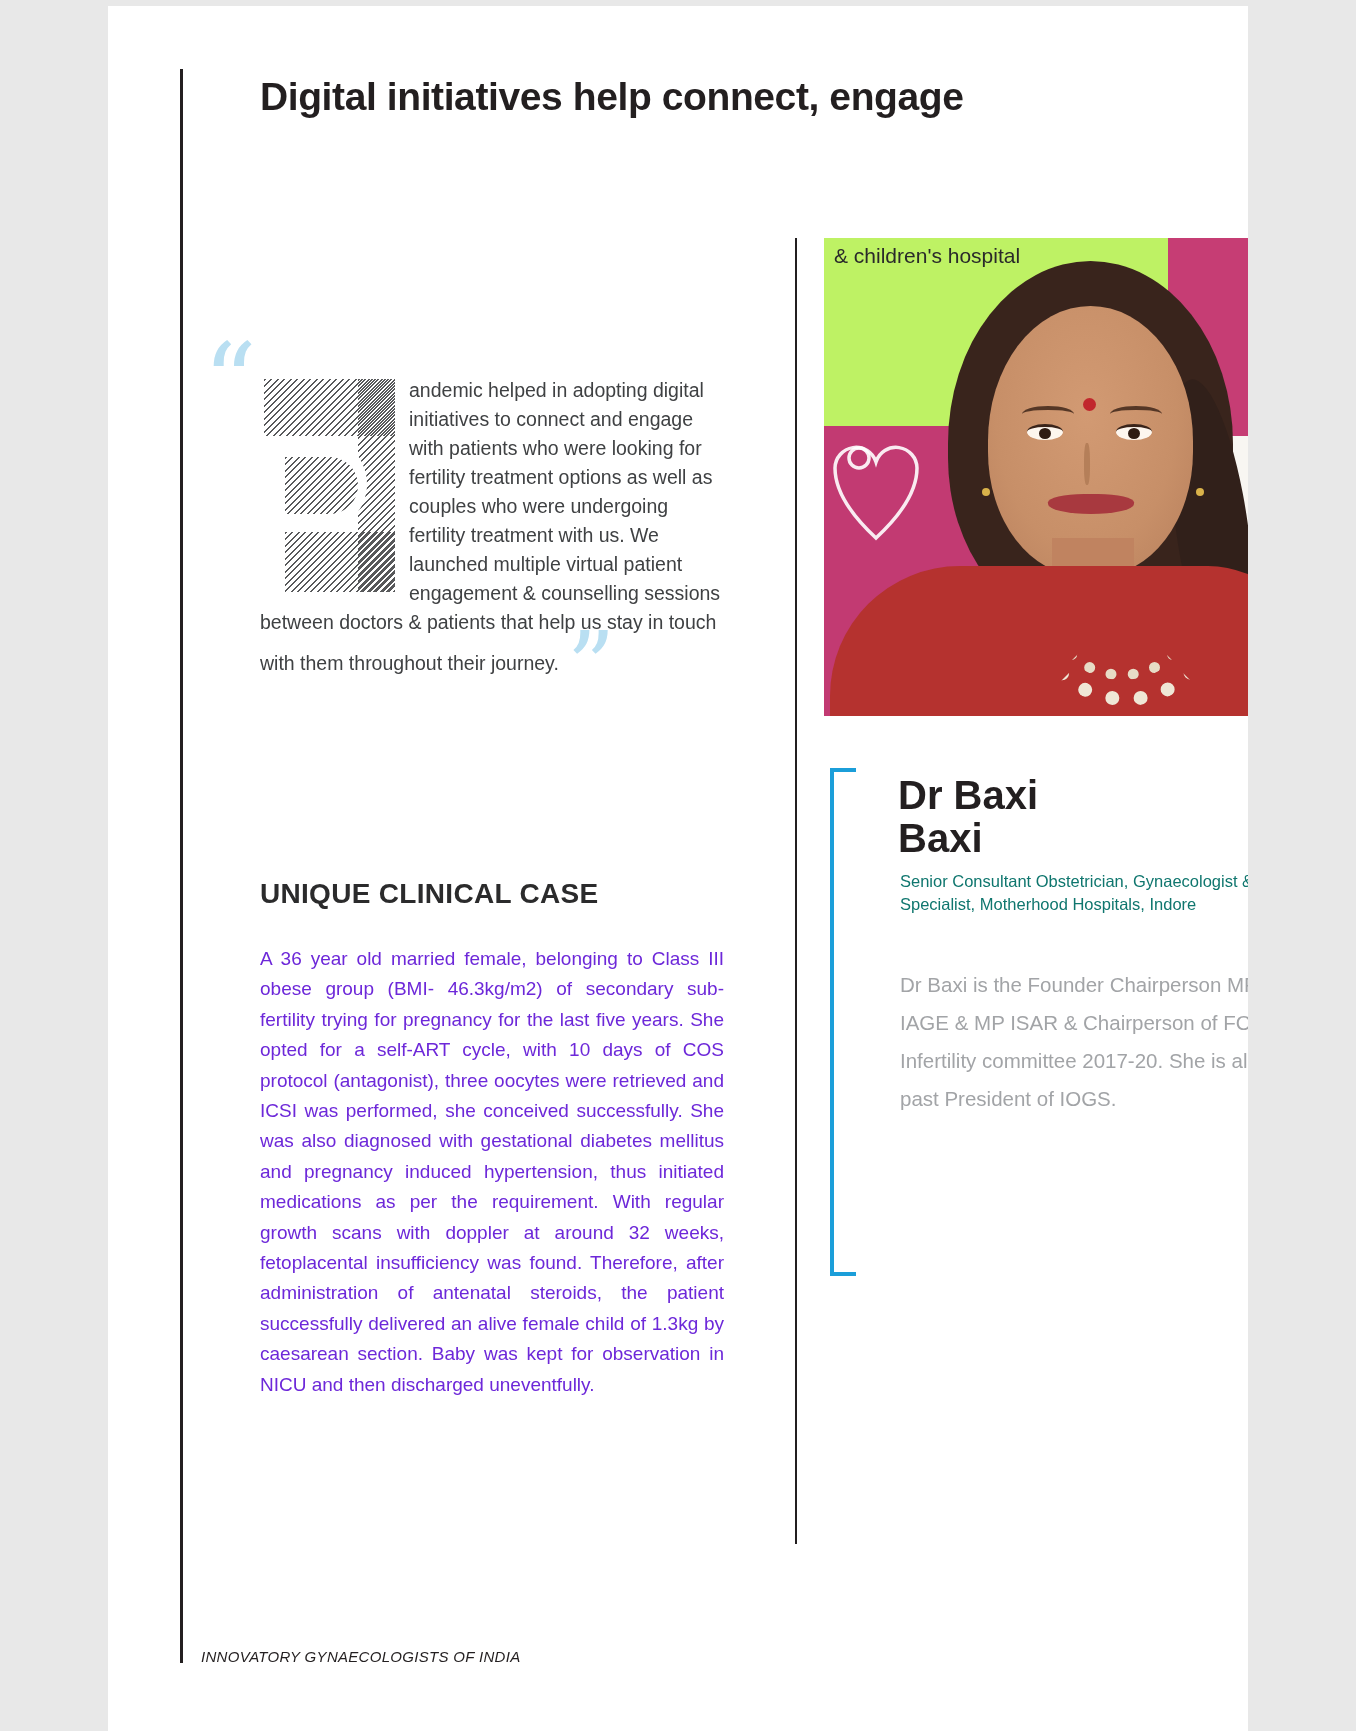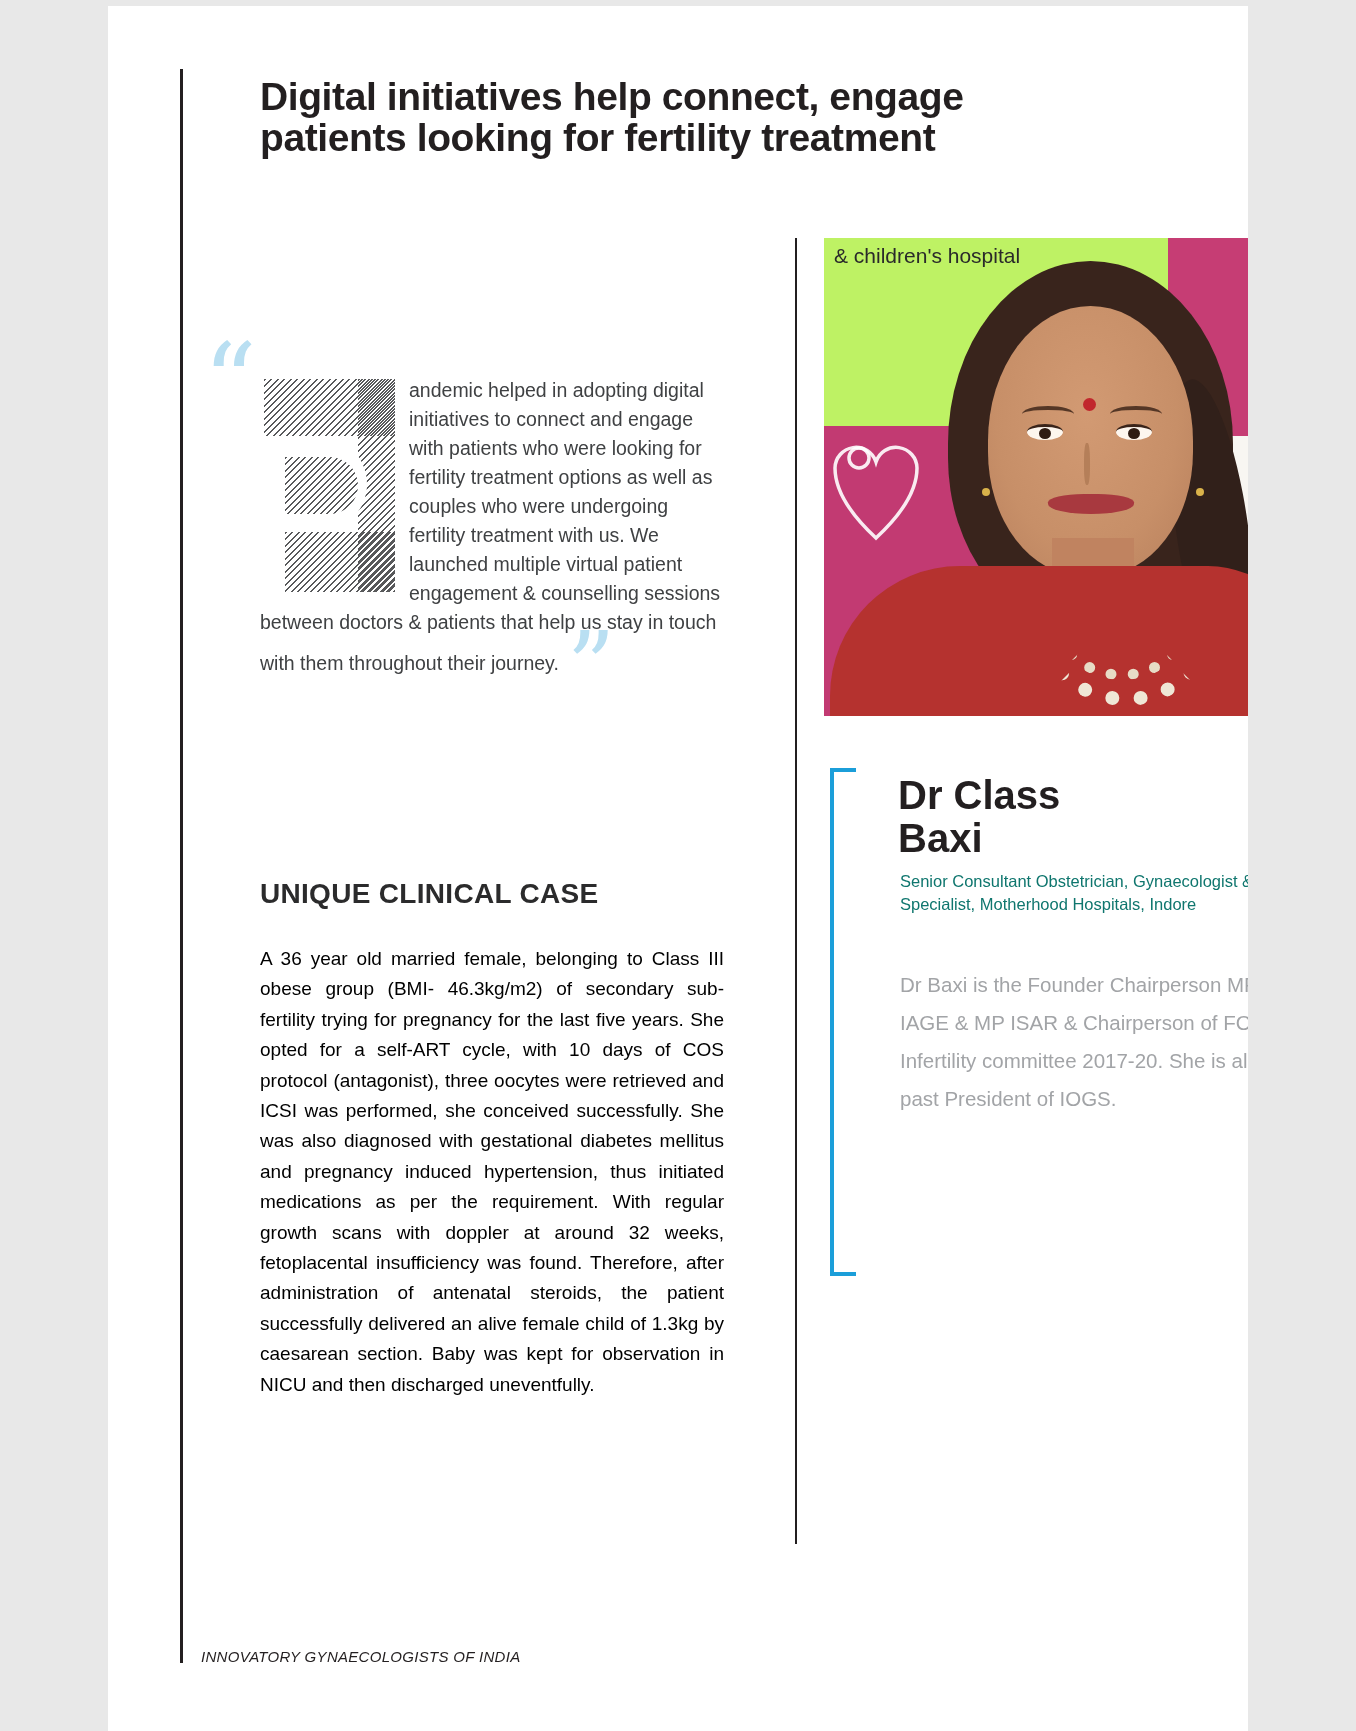--- a/index.html
+++ b/index.html
@@ -30,21 +30,21 @@
   .dc-right{position:absolute;right:0;top:0;width:37px;height:213px;}
   .dc-bottom{position:absolute;left:21px;bottom:0;width:110px;height:60px;}
   .dc-channel{position:absolute;left:0;top:57px;width:103px;height:96px;background:#fff;
     border-radius:0 48px 48px 0;}
   .dc-tongue{position:absolute;left:21px;top:78px;width:73px;height:57px;
     border-radius:0 28.5px 28.5px 0;}
   
   .clinical-heading{left:152px;top:872px;font-size:28px;font-weight:700;color:#2b2b2c;
     letter-spacing:.3px;text-align:center;}
   .clinical-body{left:152px;top:938px;width:464px;font-size:19px;line-height:30.4px;
-    text-align:justify;color:#000000;}
+    text-align:justify;color:#6d28d9;}
   
   .divider{left:687px;top:232px;width:2px;height:1306px;background:#231f20;}
   
   .photo{left:716px;top:232px;width:496px;height:478px;overflow:hidden;background:#bef264;}
   .ph-mag-right{position:absolute;left:344px;top:0;width:152px;height:291px;background:#c63d74;}
   .ph-mag-left{position:absolute;left:0;top:188px;width:344px;height:290px;background:#c23a72;}
   .ph-board{position:absolute;left:274px;top:198px;width:222px;height:240px;background:#f8f6f2;}
   .ph-toptext{position:absolute;left:10px;top:6px;font-size:21px;color:#2a2a2a;}
   .ph-logo-main{position:absolute;left:300px;top:222px;font-family:"DejaVu Serif",serif;
     font-size:62px;font-weight:700;color:#2b4a9e;}
@@ -93,21 +93,20 @@
 </style>
 </head>
 <body>
 
 <div class="page">
 
   <div class="abs left-rule"></div>
 
   <div class="abs main-title">
     <div>Digital initiatives help connect, engage</div>
-    <div>patients looking for fertility treatment</div>
   </div>
 
 
   <div class="abs quote-block">
     <span class="open-quote">“</span>
     <span class="dropcap">
       <span class="dc-top hatch"></span>
       <span class="dc-right hatch"></span>
       <span class="dc-bottom hatch"></span>
       <span class="dc-channel"></span>
@@ -150,21 +149,21 @@
     <div class="ph-blouse"></div>
     <div class="ph-pearls"></div>
     <div class="ph-pearls2"></div>
     <div class="ph-toptext">&amp; children's hospital</div>
   </div>
 
   <div class="abs bracket bracket-left"></div>
   <div class="abs bracket bracket-right"></div>
 
   <div class="abs doc-name">
-    <div>Dr Class</div>
+    <div>Dr Baxi</div>
     <div>Baxi</div>
   </div>
   <div class="abs doc-role">Senior Consultant Obstetrician, Gynaecologist &amp; Infertility Specialist, Motherhood Hospitals, Indore</div>
   <div class="abs doc-bio">Dr Baxi is the Founder Chairperson MP IAGE &amp; MP ISAR &amp; Chairperson of FOGSI Infertility committee 2017-20. She is also past President of IOGS.</div>
 
   <div class="abs footer-text">INNOVATORY GYNAECOLOGISTS OF INDIA</div>
   <div class="abs pg-circle-blue"></div>
   <div class="abs pg-circle-dark">
     <span class="pg-num">7</span>
   </div>

